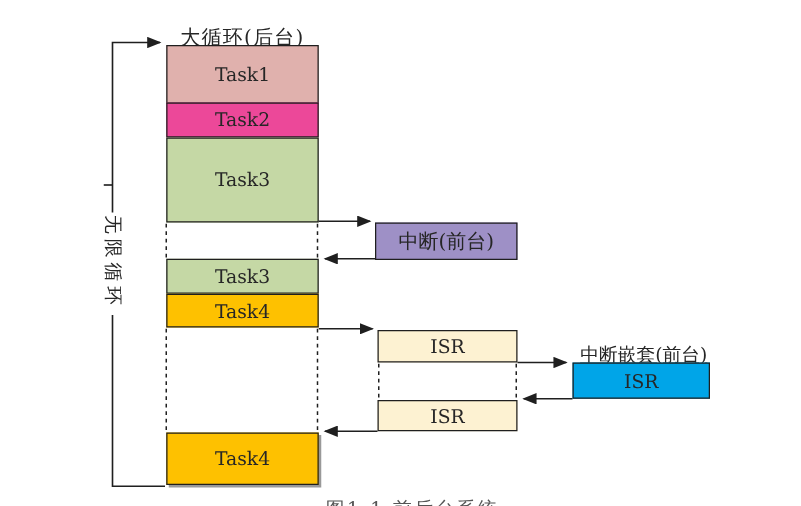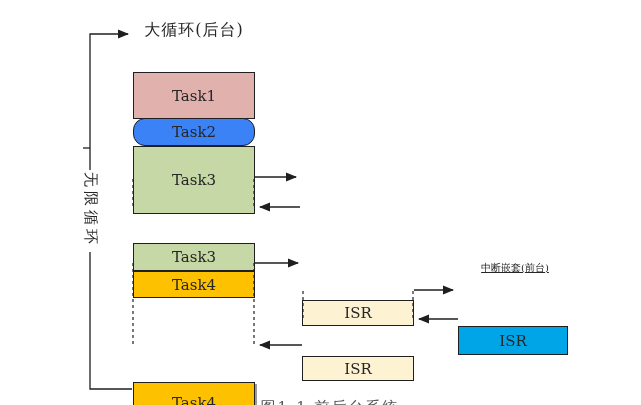--- a/index.html
+++ b/index.html
@@ -16,64 +16,64 @@
     pointer-events:none;
   }
   .line{stroke:#1f1f1f;stroke-width:1.3;fill:none;}
   .dash{stroke:#1f1f1f;stroke-width:1.2;fill:none;stroke-dasharray:3 3;}
   .block{
     position:absolute;
     box-sizing:border-box;
     border:1.5px solid #1f1f1f;
     display:flex;align-items:center;justify-content:center;
     font-size:15px;
-    margin-top:36px;
   }
   .b-task1{left:133px;top:36px;width:122px;height:47px;}
   .b-task2{left:133px;top:82px;width:122px;height:28px;}
   .b-task3a{left:133px;top:110px;width:122px;height:68px;}
   .b-task3b{left:133px;top:207px;width:122px;height:28px;}
   .b-task4a{left:133px;top:235px;width:122px;height:27px;}
   .b-task4b{left:133px;top:346px;width:122px;height:42px;box-shadow:2px 2px 0 rgba(70,70,70,.55);}
   .b-interrupt{left:300px;top:178px;width:114px;height:30px;font-size:16px;}
   .b-isr1{left:302px;top:264px;width:112px;height:26px;}
   .b-isr2{left:302px;top:320px;width:112px;height:25px;}
   .b-nested{left:458px;top:290px;width:110px;height:29px;}
   .title{
     position:absolute;left:123px;top:20px;width:142px;
     text-align:center;font-size:16px;letter-spacing:1px;
   }
   .nested-heading{
-    position:absolute;left:440px;top:261px;width:150px;
-    text-align:center;font-size:10px;text-decoration:underline;
+    position:absolute;left:440px;top:275px;width:150px;
+    text-align:center;font-size:15px;text-decoration:underline;
   }
   .vlabel{
     position:absolute;left:90px;top:210px;
     transform:translate(-50%,-50%) rotate(90deg);
     white-space:nowrap;font-size:15px;letter-spacing:4px;
   }
   .caption{
     position:absolute;left:180px;top:398px;width:300px;
     text-align:center;font-size:15px;color:#555;letter-spacing:2px;
   }
 </style>
 </head>
 <body>
 
 <div class="page">
 
   <div class="title">大循环(后台)</div>
 
   <div class="block b-task1" style="background: rgb(224, 177, 173);">Task1</div>
-  <div class="block b-task2" style="background: #3b82f6; border-radius: 12px;">Task2</div>
+  <div class="block b-task2" style="background: #ec4899;">Task2</div>
   <div class="block b-task3a" style="background: rgb(197, 216, 165);">Task3</div>
   <div class="block b-task3b" style="background: rgb(197, 216, 165);">Task3</div>
   <div class="block b-task4a" style="background: rgb(254, 193, 0);">Task4</div>
   <div class="block b-task4b" style="background: rgb(254, 193, 0);">Task4</div>
 
+  <div class="block b-interrupt" style="background: rgb(158, 144, 198);">中断(前台)</div>
   <div class="block b-isr1" style="background: rgb(253, 242, 210);">ISR</div>
   <div class="block b-isr2" style="background: rgb(253, 242, 210);">ISR</div>
 
   <div class="nested-heading">中断嵌套(前台)</div>
   <div class="block b-nested" style="background: rgb(0, 165, 232);">ISR</div>
 
   <div class="vlabel">无限循环</div>
 
   <div class="caption">图1-1 前后台系统</div>
 

